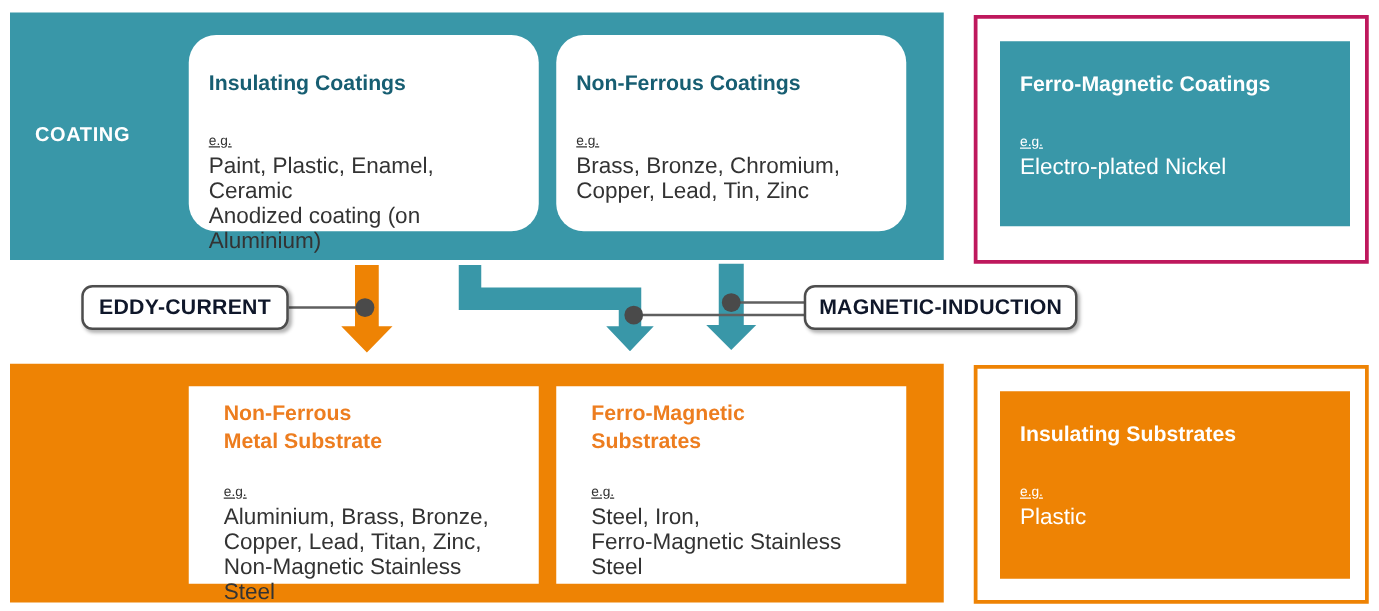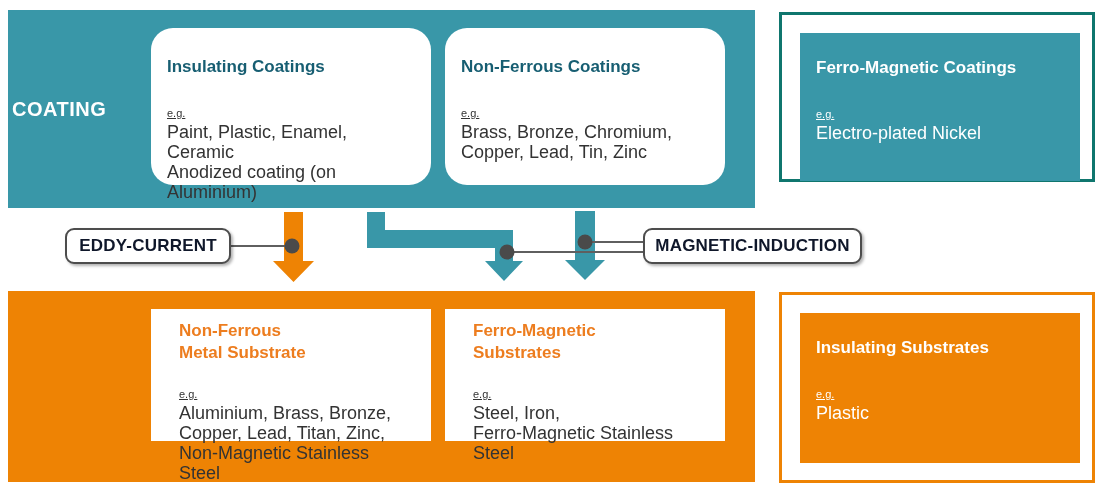--- a/index.html
+++ b/index.html
@@ -5,40 +5,40 @@
   html,body{margin:0;padding:0;}
   body{
     width:1103px;height:489px;position:relative;background:#ffffff;overflow:hidden;
     font-family:"Liberation Sans","DejaVu Sans",sans-serif;
   }
   .section{position:absolute;left:8px;width:747px;}
   .section-coating{top:10px;height:198px;background:#3997A8;}
   .section-substrate{top:291px;height:191px;background:#EE8304;}
   .row-label{
     position:absolute;left:0;top:0;height:100%;width:143px;
-    display:flex;align-items:center;padding-left:4px;box-sizing:border-box;
-    color:#ffffff;font-weight:bold;font-size:20px;letter-spacing:.5px;
+    display:flex;align-items:center;padding-left:20px;box-sizing:border-box;
+    color:#ffffff;font-weight:bold;font-size:16px;letter-spacing:.5px;
   }
   .card{
     position:absolute;background:#ffffff;box-sizing:border-box;
     padding:0 16px;color:#333333;
   }
   .card-1{left:143px;top:18px;width:280px;}
   .card-2{left:437px;top:18px;width:280px;}
   .section-coating .card{height:157px;border-radius:22px;}
-  .section-substrate .card{height:132px;padding-left:28px;}
+  .section-substrate .card{height:158px;padding-left:28px;}
   .title{font-weight:bold;font-size:17px;line-height:22px;white-space:pre-line;}
   .section-coating .title{color:#175E72;margin:28px 0 26px 0;}
   .section-substrate .title{color:#ED7D1F;margin:11px 0 21px 0;}
   .eg{font-size:11px;line-height:18px;text-decoration:underline;}
   .body-text{font-size:18px;line-height:20px;white-space:pre-line;}
   .outline-box{
     position:absolute;left:779px;width:316px;box-sizing:border-box;background:#ffffff;
   }
-  .outline-teal{top:12px;height:170px;border:3px solid #0f766e;}
+  .outline-teal{top:12px;height:199px;border:3px solid #be185d;}
   .outline-orange{top:292px;height:191px;border:3px solid #EE8304;}
   .side-inner{
     position:absolute;left:18px;top:18px;width:280px;box-sizing:border-box;
     padding:0 16px;color:#ffffff;
   }
   .side-inner .title{color:#ffffff;margin:24px 0 26px 0;}
   .side-inner-teal{height:148px;background:#3997A8;}
   .side-inner-orange{height:150px;background:#EE8304;}
   .method-label{
     position:absolute;height:36px;box-sizing:border-box;

